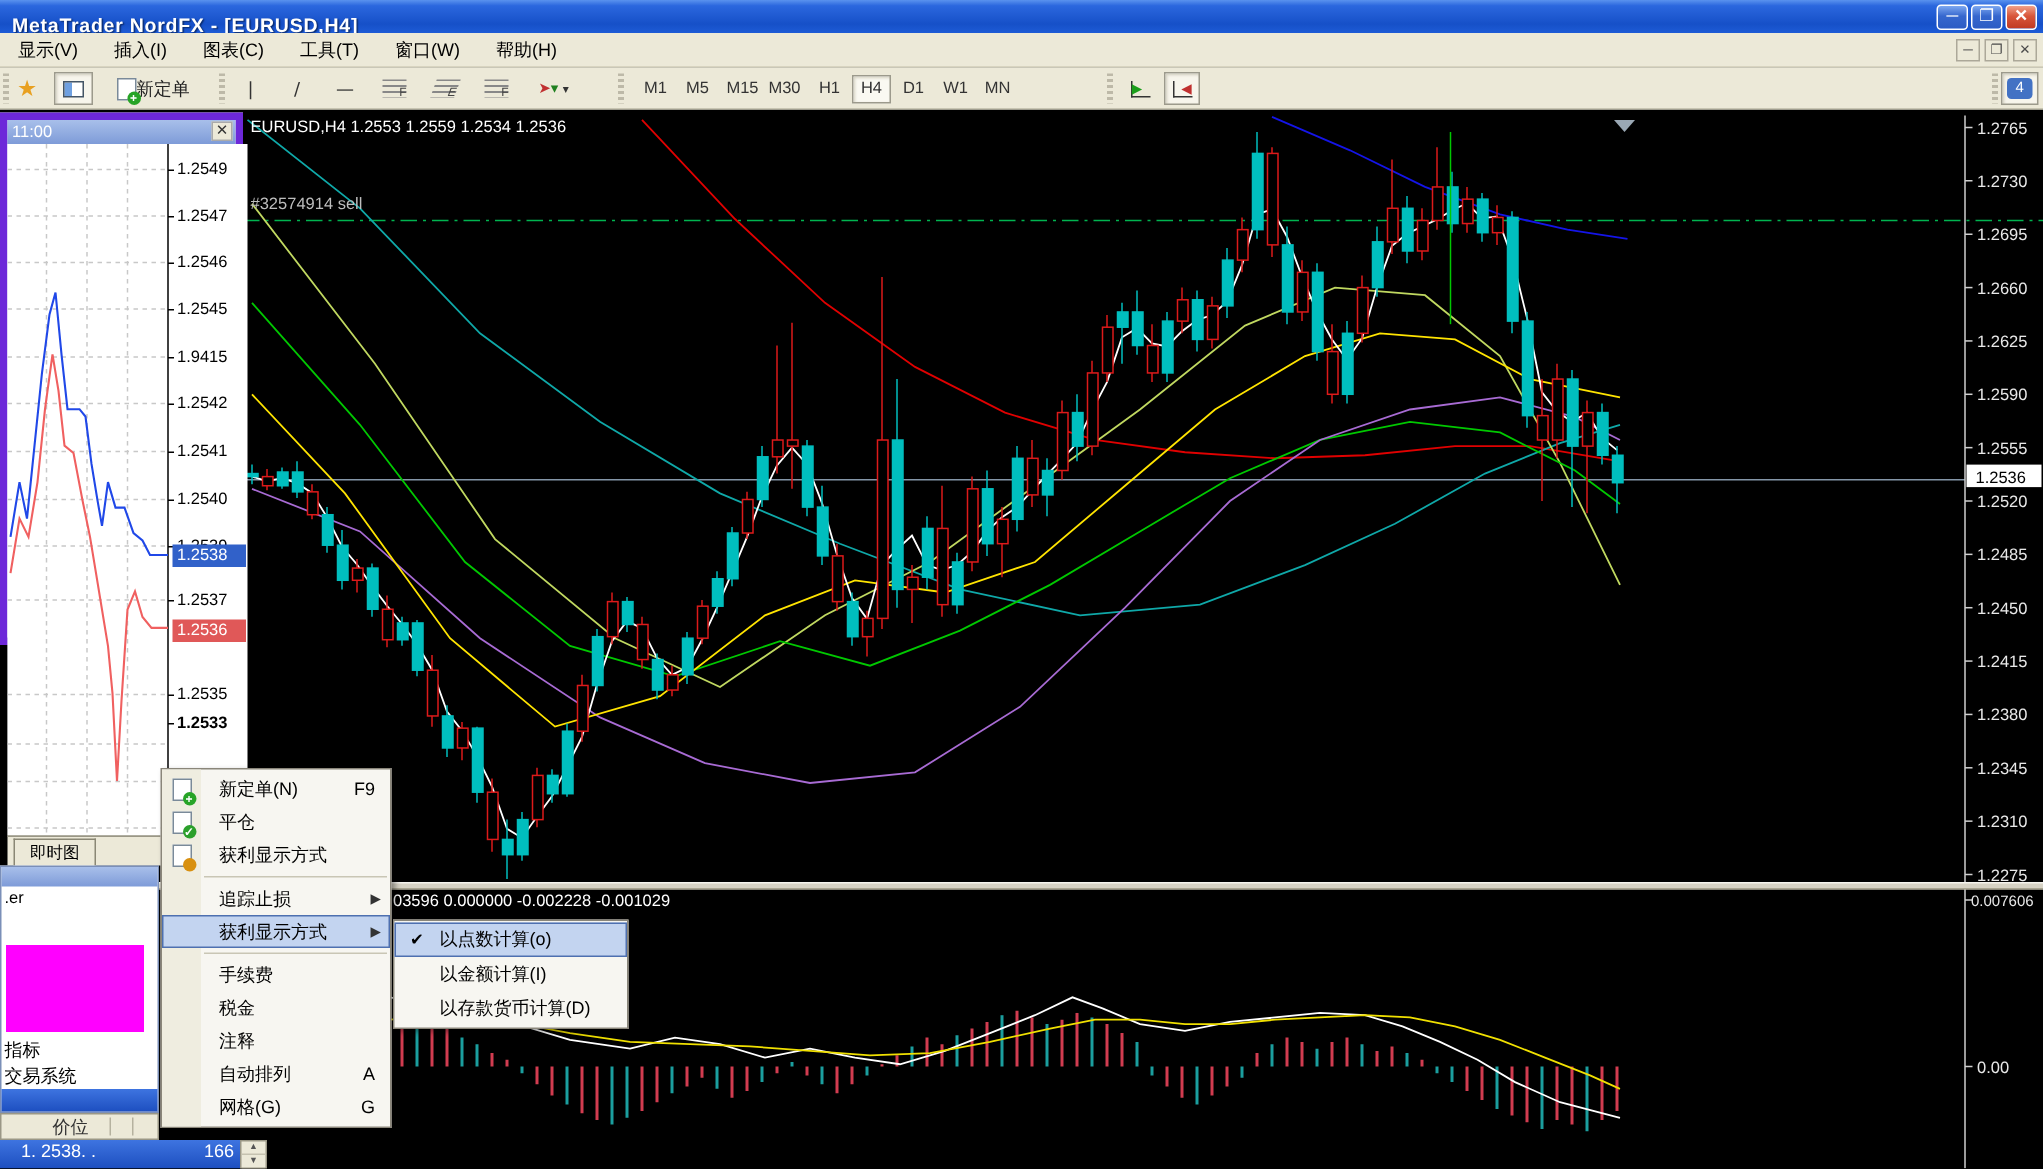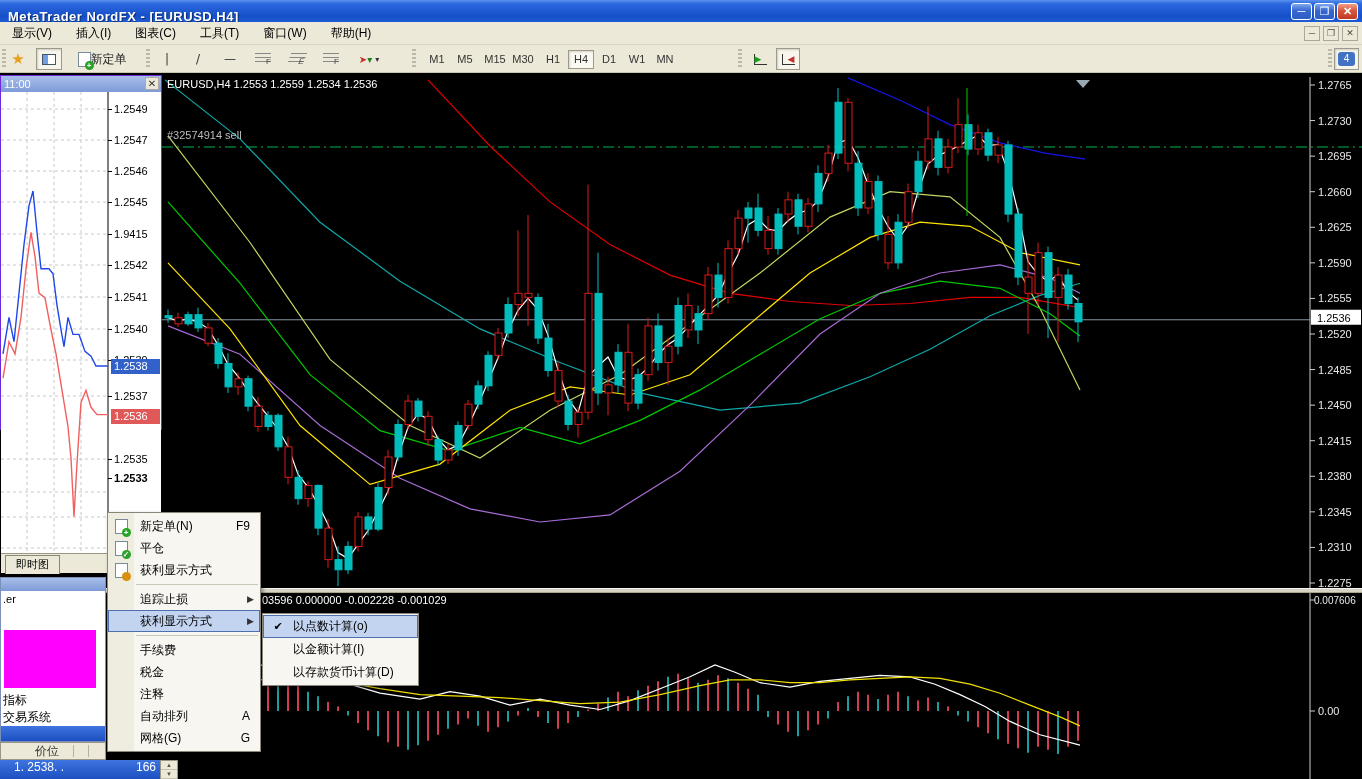--- a/index.html
+++ b/index.html
@@ -49,21 +49,21 @@
   .bubble4:after { content:""; position:absolute; left:3px; bottom:-4px;
     border:4px solid transparent; border-top-color:#4372C4; border-left-width:2px; }
 
   
   #main-svg { position:absolute; left:0; top:73px; }
   .splitter { position:absolute; left:0; top:588px; width:1362px; height:5px;
     background:#D6D2C4; border-top:1px solid #F5F4EE; border-bottom:1px solid #A8A490; z-index:2; }
 
   
   .tickwin { position:absolute; left:0; top:75px; width:162px; height:355px;
-    border:1px solid #6d28d9; background:#fff; z-index:3; }
+    border:5px solid #6d28d9; background:#fff; z-index:3; }
   .tickwin .tbar { height:16px; background:linear-gradient(180deg,#A8BfEA,#7E9BD8);
     color:#fff; font-size:11px; line-height:16px; padding-left:3px; position:relative; }
   .tickwin .tclose { position:absolute; right:2px; top:1px; width:14px; height:13px;
     text-align:center; line-height:12px; font-size:10px; color:#333; background:#ECE9D8;
     border:1px solid #aaa; }
   .tickbody { position:relative; width:160px; height:461px; background:#fff; }
   .ticklabel { position:absolute; left:113px; color:#000; font-size:11px; }
   .ticklabel:before { content:""; position:absolute; left:-6px; top:6px; width:4px; height:1px; background:#000; }
   .pxbox { position:absolute; left:110px; width:49px; height:15px; color:#fff;
     font-size:11px; line-height:15px; padding-left:3px; }
@@ -95,21 +95,21 @@
   .spinbox div { flex:1; font-size:6px; line-height:8px; text-align:center; color:#555;
     border-bottom:1px solid #c5c2b0; }
 
   
   .ctxmenu { position:absolute; left:107px; top:512px; width:154px;
     background:#F7F6F1; border:1px solid #8A867A; box-shadow:2px 2px 4px rgba(0,0,0,.4);
     z-index:5; padding:2px 0; }
   .ctxmenu .gutter { position:absolute; left:0; top:0; bottom:0; width:26px; background:#EFEDE0; }
   .mrow { position:relative; height:22px; display:flex; align-items:center; font-size:12px; color:#000; }
   .mrow .micon { width:26px; display:flex; justify-content:center; }
-  .mrow .mlabel { padding-left:6px; }
+  .mrow .mlabel { padding-left:12px; }
   .mrow .mshort { margin-left:auto; padding-right:10px; }
   .mrow .marrow { margin-left:auto; padding-right:6px; font-size:9px; color:#333; }
   .mrow.hl { background:#C3D4F0; outline:1px solid #4E70B0; outline-offset:-1px; }
   .msep { height:1px; background:#C9C6B5; margin:3px 2px 3px 28px; }
   .submenu { position:absolute; left:262px; top:613px; width:157px;
     background:#F7F6F1; border:1px solid #8A867A; box-shadow:2px 2px 4px rgba(0,0,0,.4);
     z-index:6; padding:1px 0; }
   .submenu .srow { position:relative; height:23px; display:flex; align-items:center; font-size:12px; }
   .submenu .scheck { width:30px; text-align:center; font-size:11px; }
   .submenu .srow.hl { background:#C3D4F0; outline:1px solid #4E70B0; outline-offset:-1px; }

